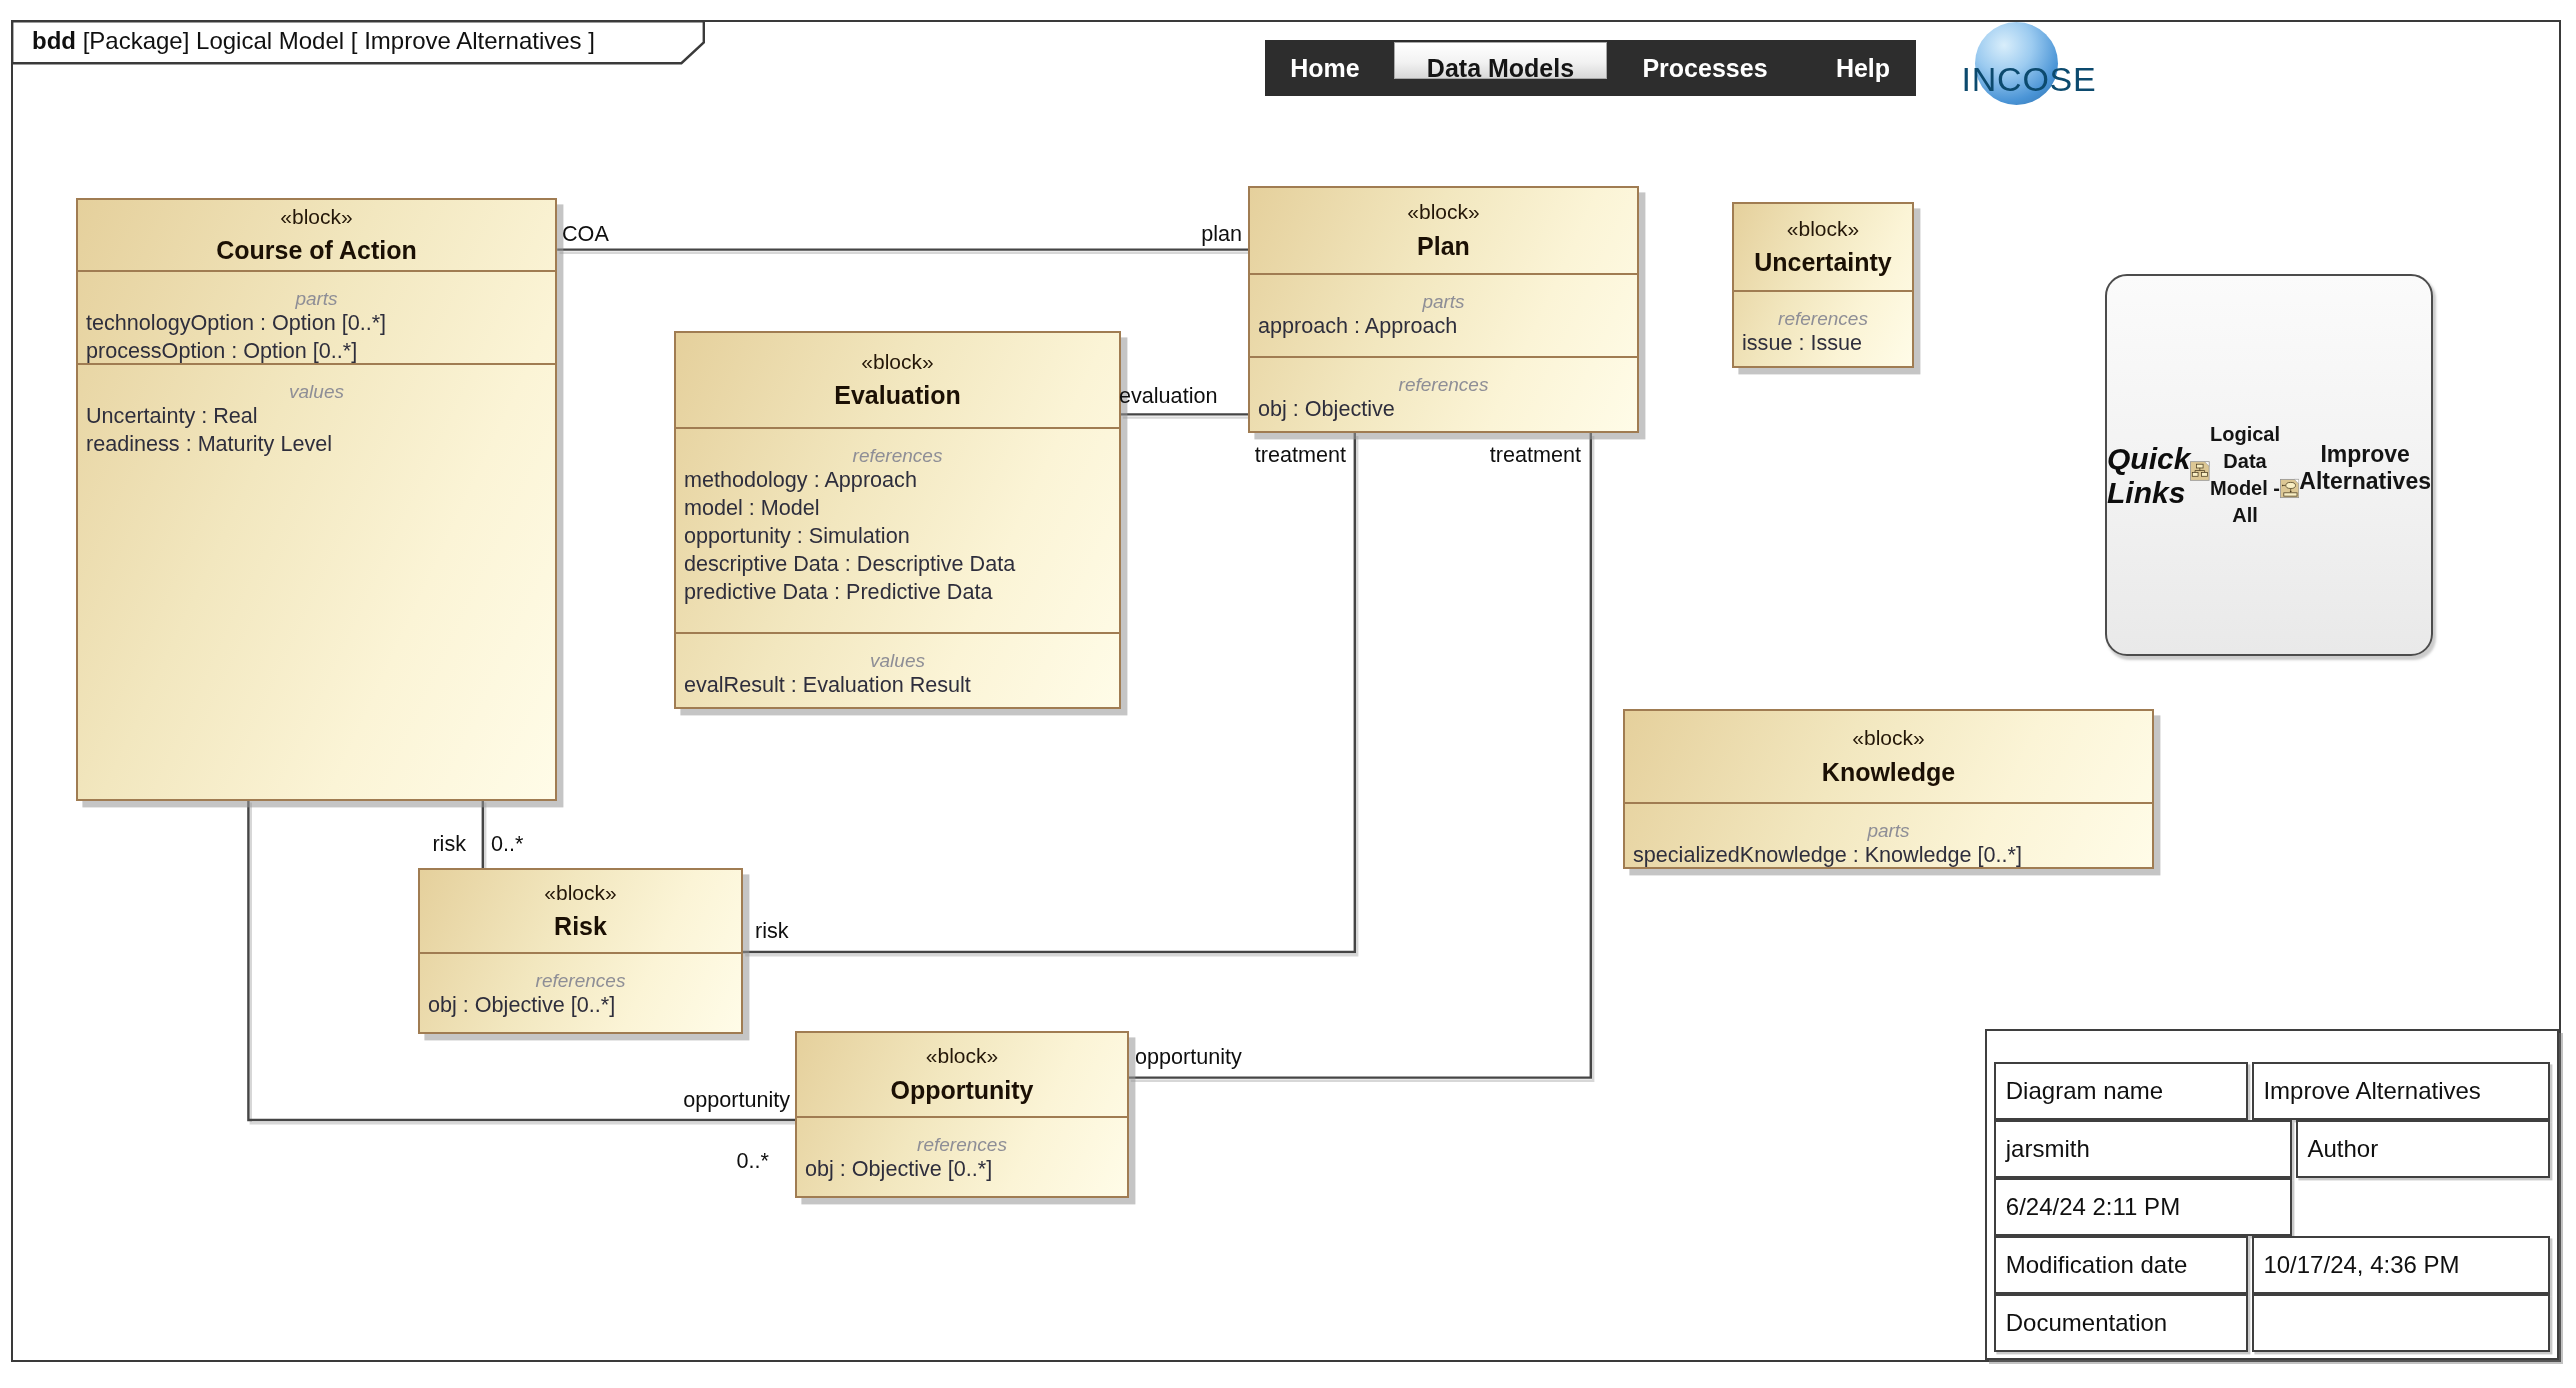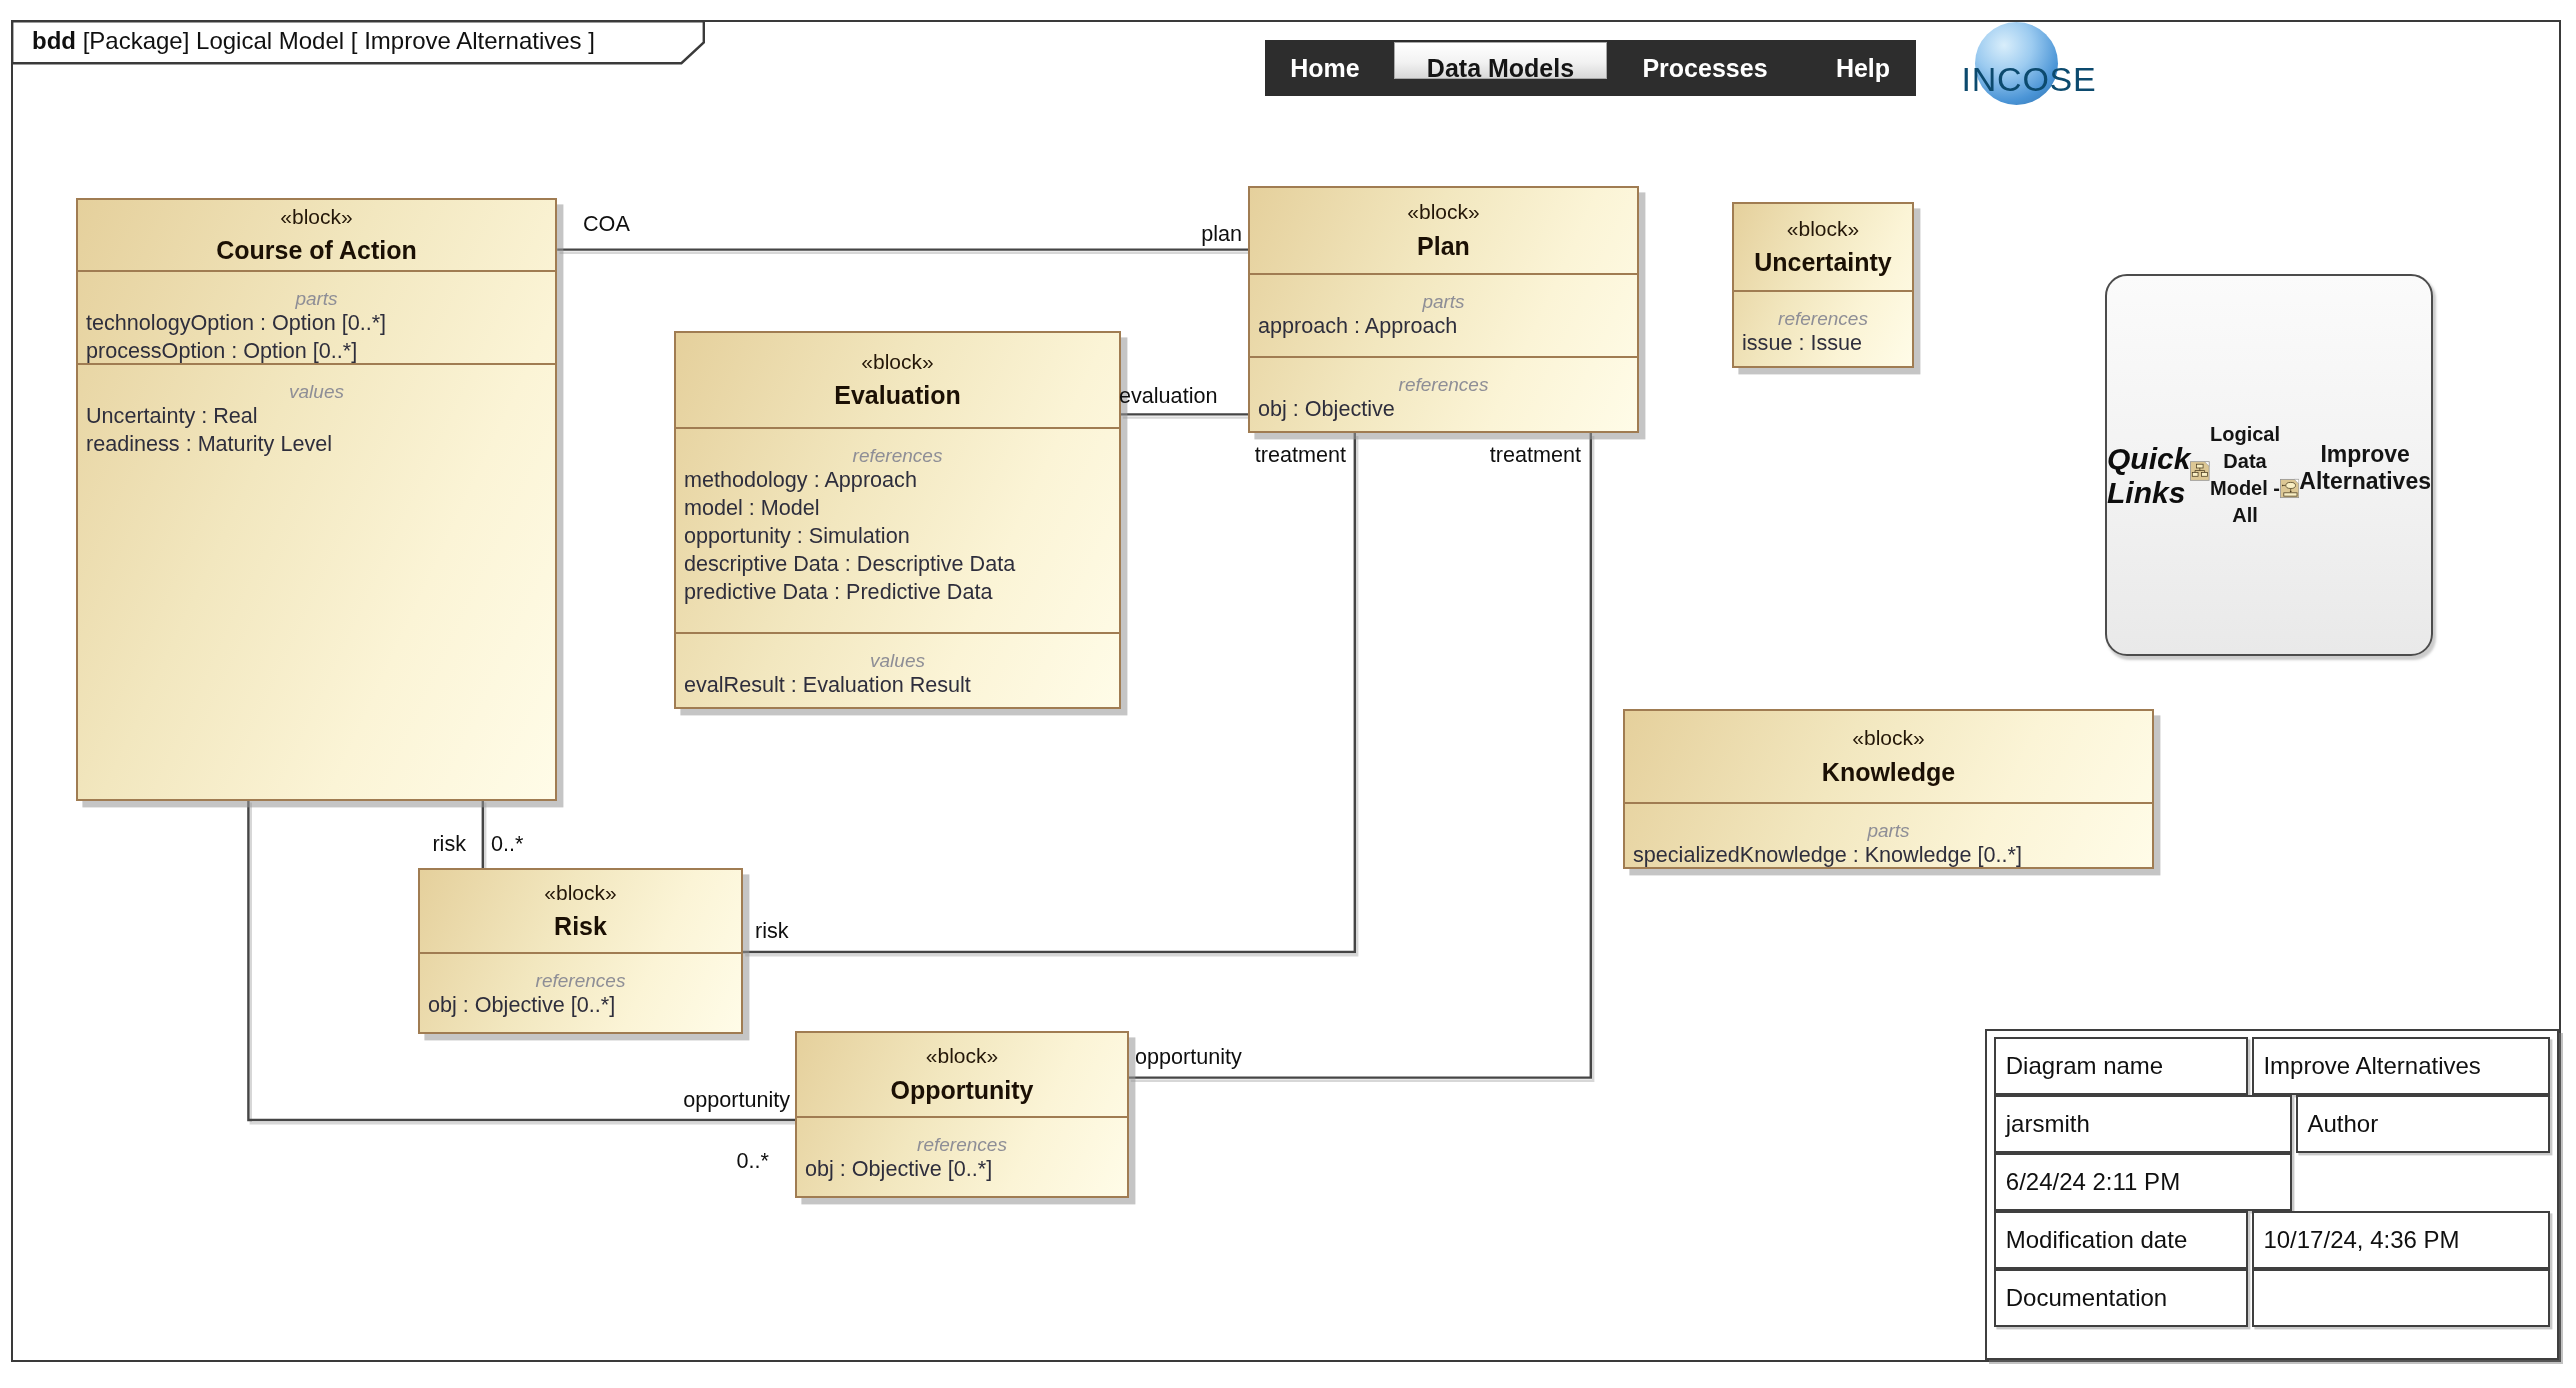--- a/index.html
+++ b/index.html
@@ -56,21 +56,21 @@
   .ql-icon{margin-top:12.8px;cursor:pointer;}
   .ql-icon2{margin-top:46px;cursor:pointer;}
   .ql-label{margin-top:19px;width:200px;text-align:center;font-size:20px;font-weight:bold;
             color:#141414;line-height:27px;cursor:pointer;}
   .ql-label2{margin-top:6.4px;width:288px;text-align:center;font-size:23px;font-weight:bold;
             color:#141414;cursor:pointer;}
 
   
   .infotable{position:absolute;left:1985px;top:1029px;width:574px;height:331px;box-sizing:border-box;
              border:2.4px solid #3f3f3f;background:#ffffff;padding:5.6px 7.2px;
-             display:flex;flex-direction:column;justify-content:flex-start;
+             display:flex;flex-direction:column;justify-content:flex-end;
              box-shadow:4px 4px 0 rgba(120,120,120,0.45);}
   .trow{display:flex;height:58px;justify-content:space-between;}
   .tcell{border:2.4px solid #3f3f3f;box-sizing:border-box;display:flex;align-items:center;
          padding-left:9.6px;font-size:24px;color:#101010;background:#ffffff;
          box-shadow:2.4px 2.4px 0 rgba(120,120,120,0.4);}
   .tcell.key{width:254px;}
   .tcell.val{width:298px;}
 </style>
 </head>
 <body>
@@ -200,21 +200,21 @@
     <div class="cpt name-cpt" style="height:83px;">
       <div class="stereo">«block»</div>
       <div class="bname">Opportunity</div>
     </div>
     <div class="cpt grow">
       <div class="clabel">references</div>
       <div class="attr">obj : Objective [0..*]</div>
     </div>
   </div>
 
-  <div class="wlabel" style="left:562px;top:212px;margin-left:21px;">COA</div>
+  <div class="wlabel" style="left:562px;top:222px;">COA</div>
   <div class="wlabel" style="left:1162px;top:222px;width:80px;text-align:right;">plan</div>
   <div class="wlabel" style="left:1119px;top:384px;">evaluation</div>
   <div class="wlabel" style="left:1226px;top:443px;width:120px;text-align:right;">treatment</div>
   <div class="wlabel" style="left:1461px;top:443px;width:120px;text-align:right;">treatment</div>
   <div class="wlabel" style="left:416px;top:832px;width:50px;text-align:right;">risk</div>
   <div class="wlabel" style="left:491px;top:832px;">0..*</div>
   <div class="wlabel" style="left:755px;top:919px;">risk</div>
   <div class="wlabel" style="left:640px;top:1088px;width:150px;text-align:right;">opportunity</div>
   <div class="wlabel" style="left:703px;top:1149px;width:66px;text-align:right;">0..*</div>
   <div class="wlabel" style="left:1135px;top:1045px;">opportunity</div>

